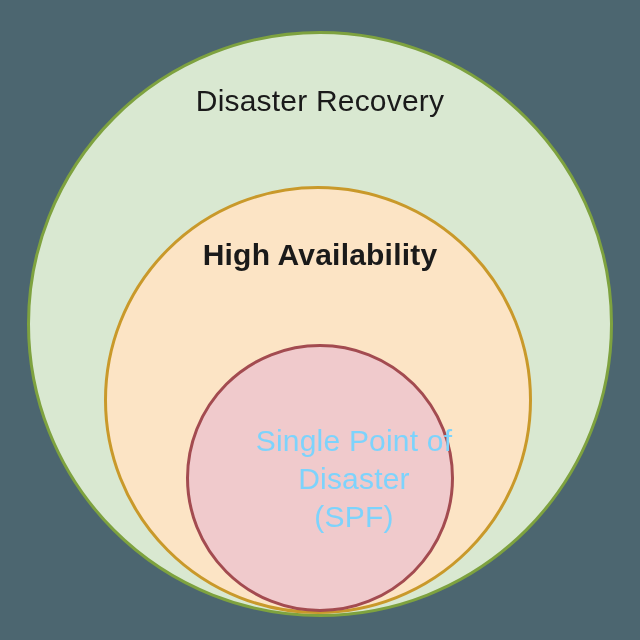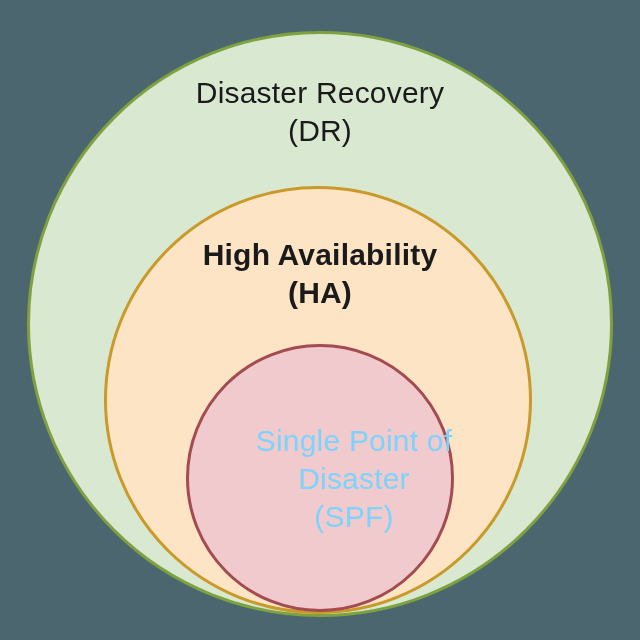--- a/index.html
+++ b/index.html
@@ -37,28 +37,26 @@
 <body style="background: rgb(76, 102, 112);">
 
 <div class="canvas">
 
   <div class="circle outer" style="background: rgb(217, 232, 209); border-color: rgb(126, 162, 63);"></div>
 
   <div class="circle middle" style="background: rgb(252, 228, 197); border-color: rgb(201, 153, 42);"></div>
 
   <div class="circle inner" style="background: rgb(240, 202, 204); border-color: rgb(163, 75, 80);"></div>
 
-  <div class="label dr" style="color: rgb(26, 26, 26);">
+  <div class="label dr" style="color: rgb(26, 26, 26); margin-top: 8px;">
     <div>Disaster Recovery</div>
-    <div>(DR)</div>
   </div>
 
   <div class="label ha" style="color: rgb(26, 26, 26);">
     <div>High Availability</div>
-    <div>(HA)</div>
   </div>
 
   <div class="label spf" style="color: #7dd3fc; margin-left: 34px;">
     <div>Single Point of</div>
     <div>Disaster</div>
     <div>(SPF)</div>
   </div>
 
 </div>
 

